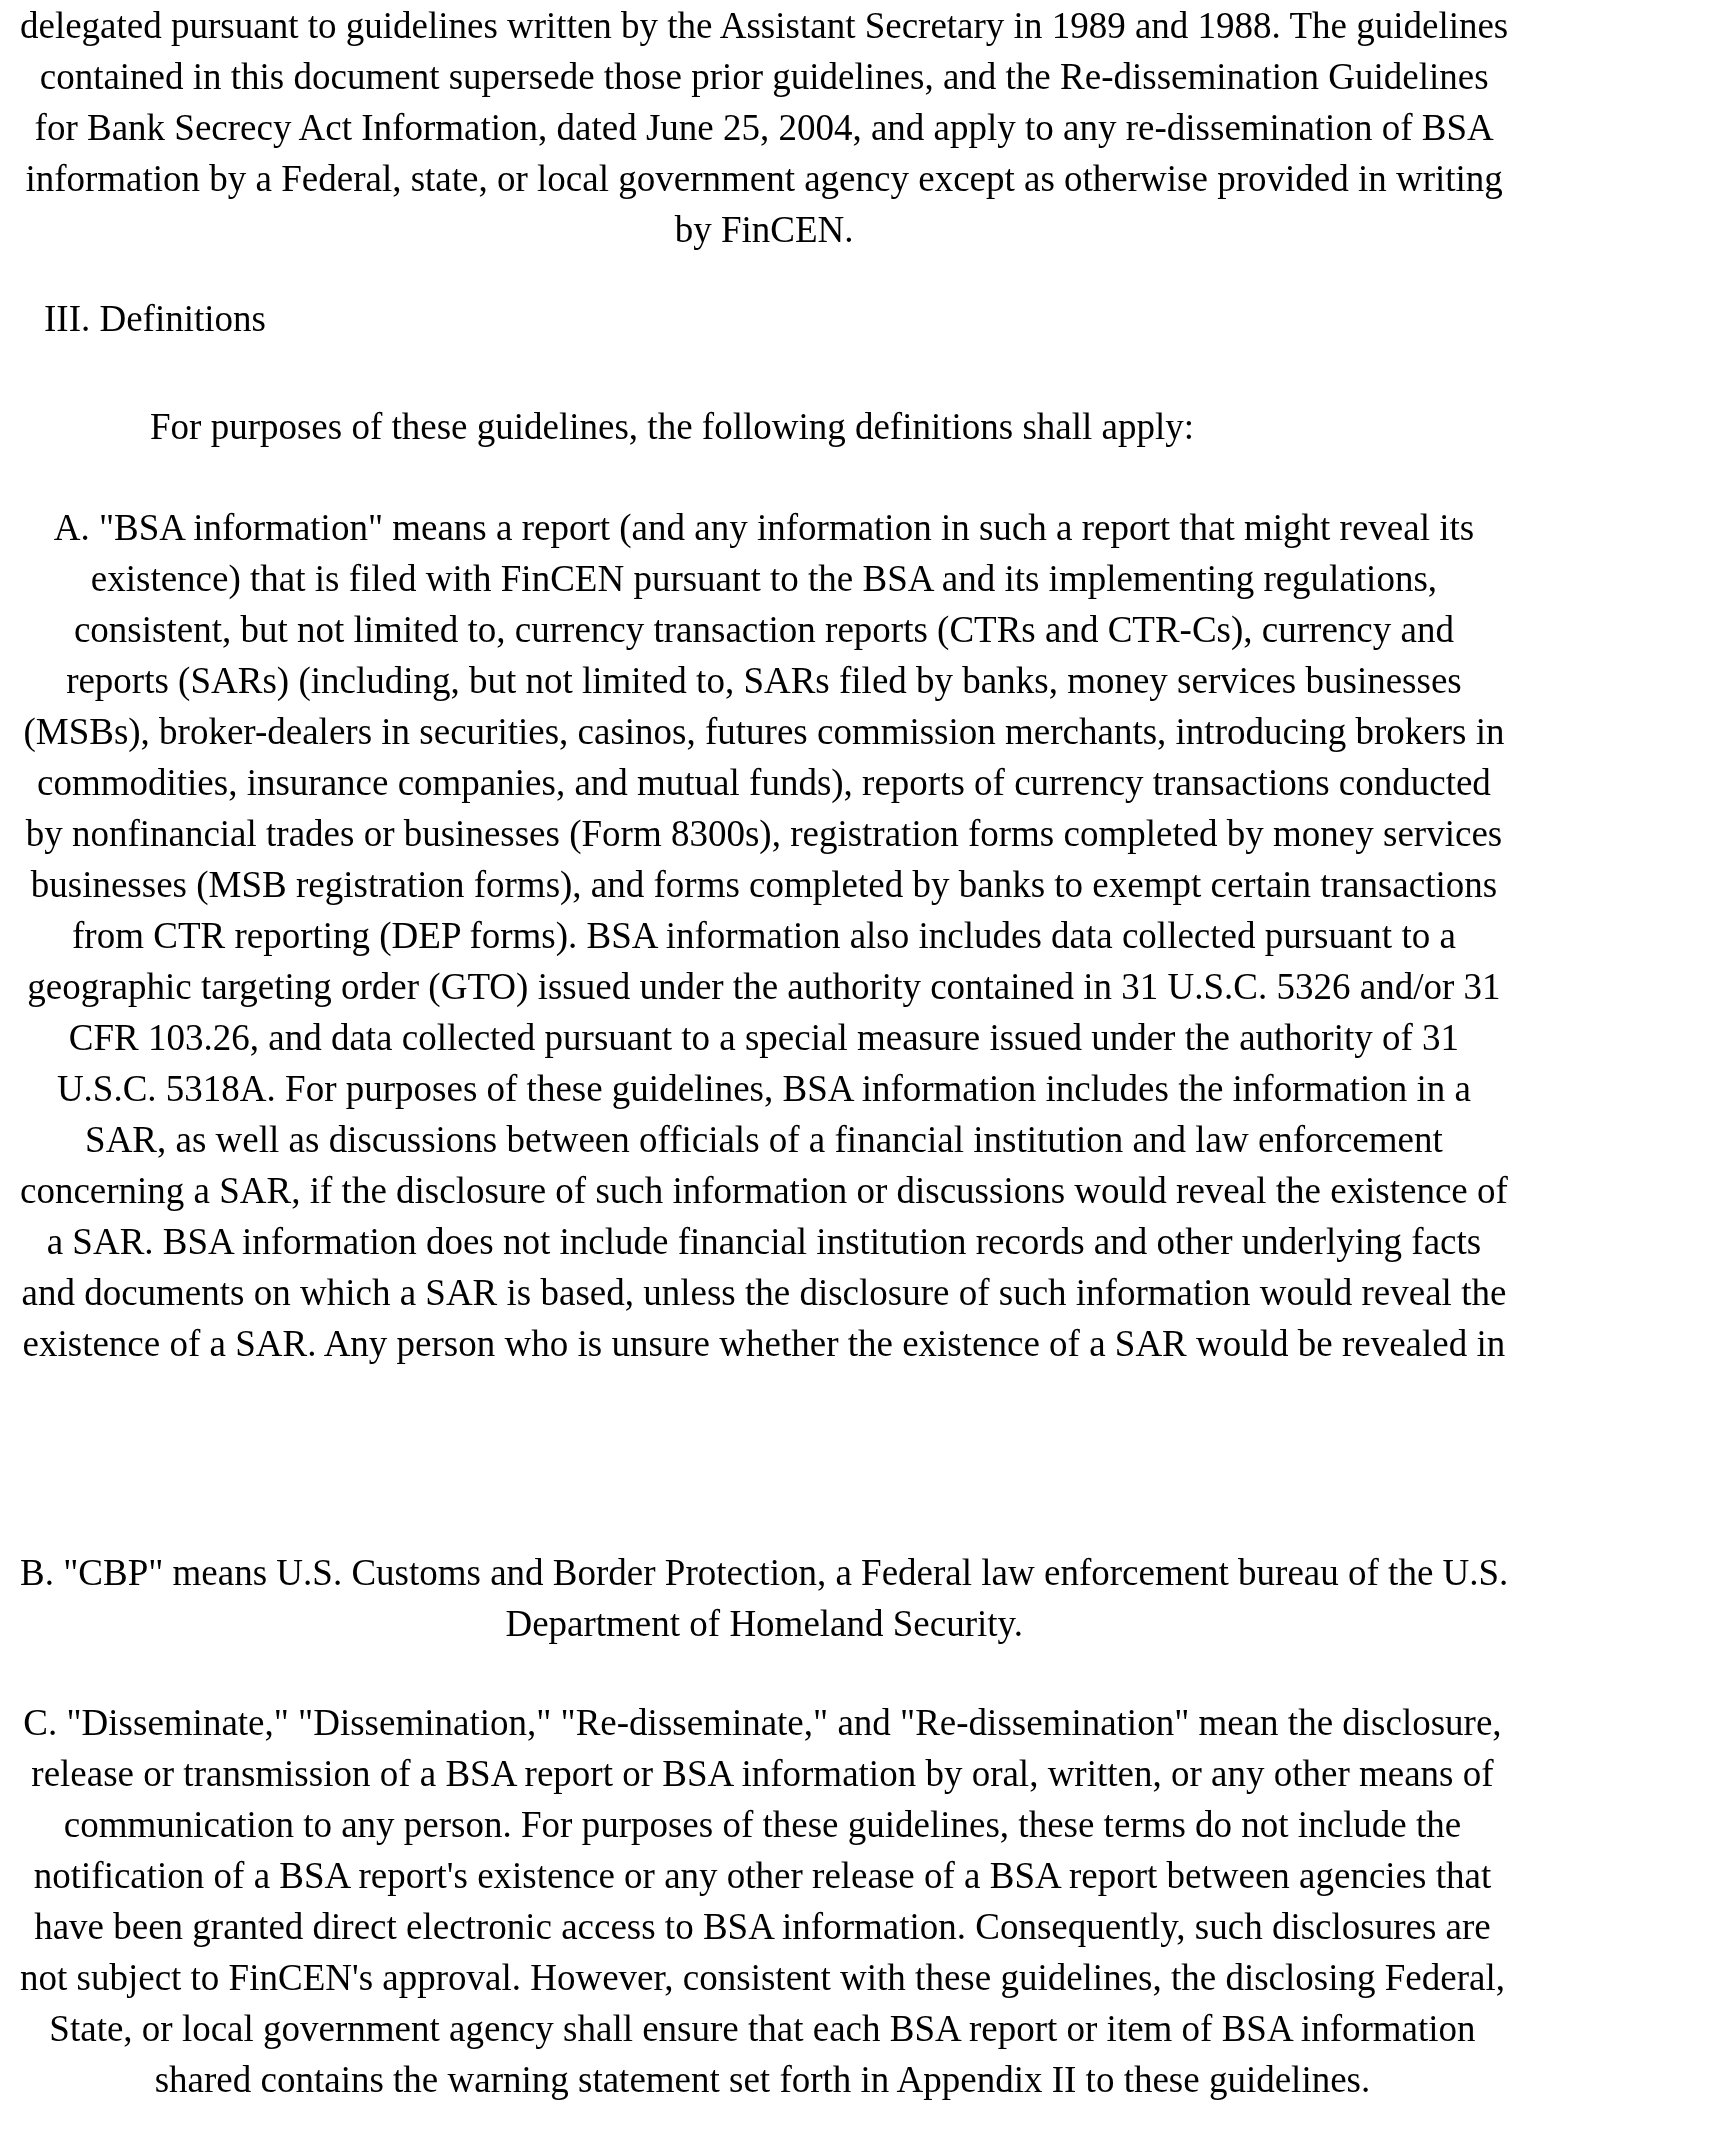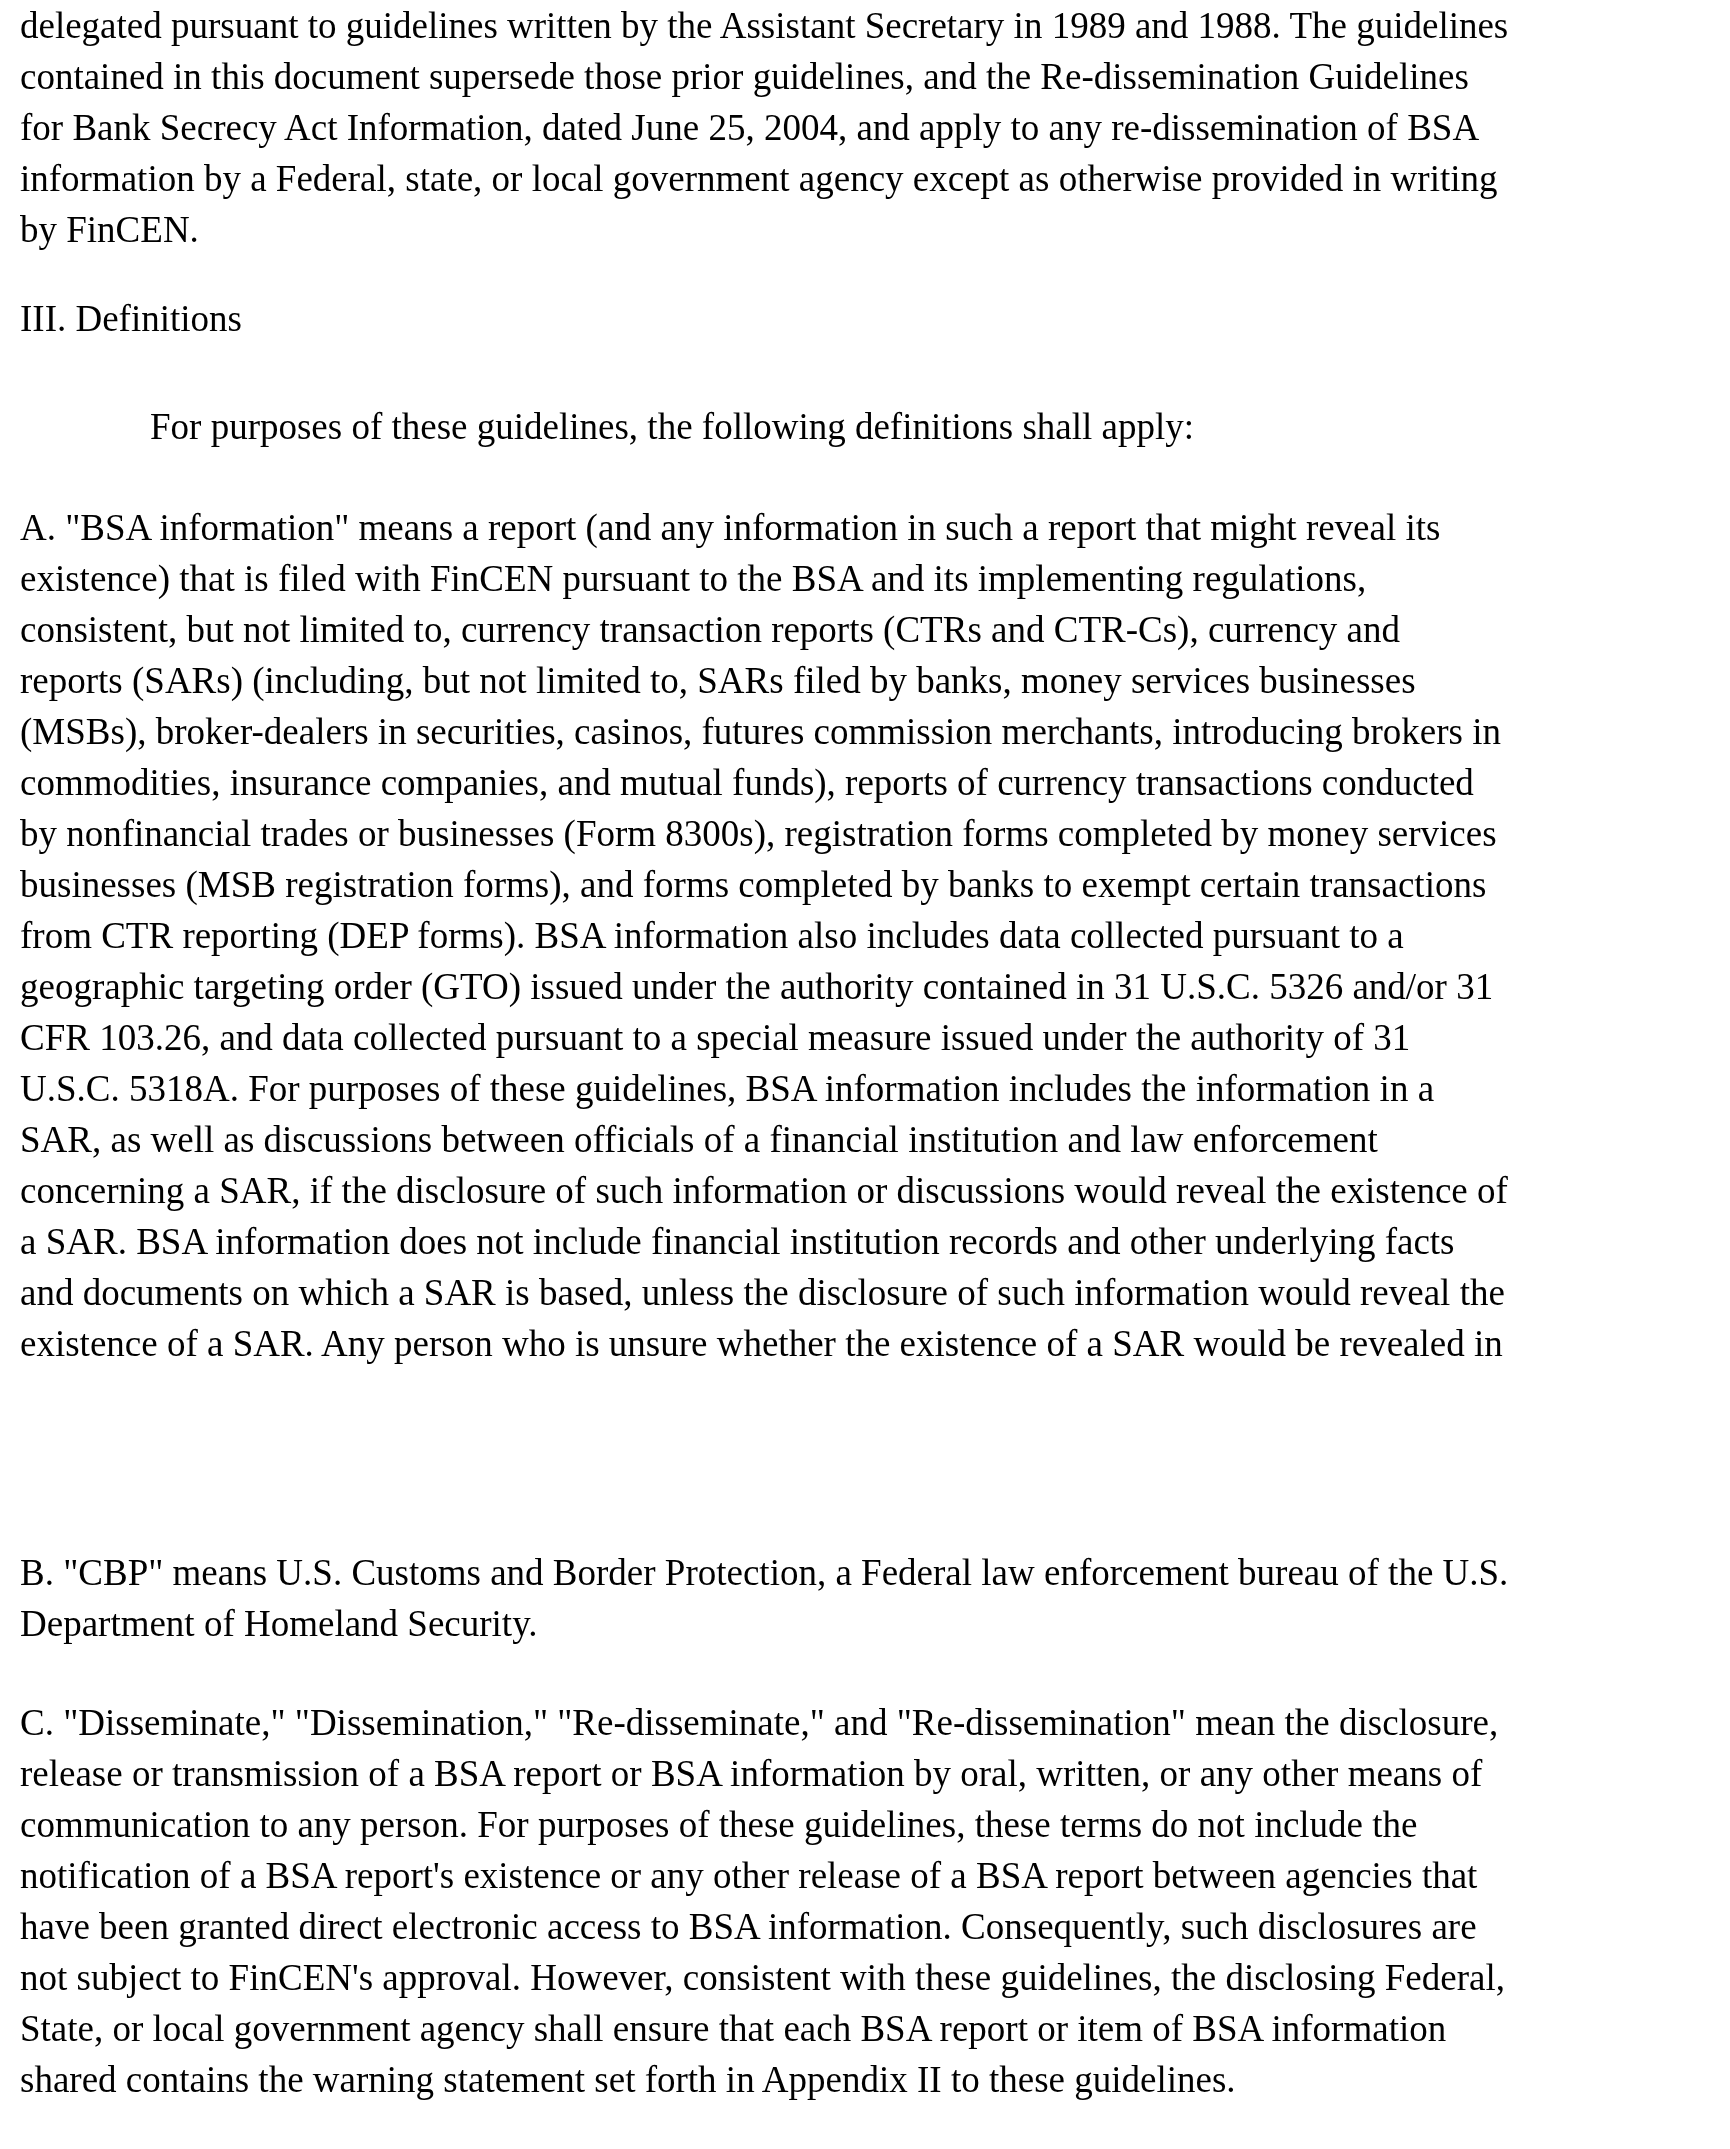--- a/index.html
+++ b/index.html
@@ -13,29 +13,30 @@
       position: relative;
       overflow: hidden;
       color: #000000;
       font-family: "Liberation Serif", "DejaVu Serif", serif;
       font-size: 37px;
     }
     .block {
       position: absolute;
       left: 20px;
       margin: 0;
+      text-align: center;
     }
     .line {
       display: block;
       white-space: nowrap;
       height: 51px;
       line-height: 51px;
     }
     #p-intro-block { top: 0px; }
-    #heading-block { top: 293px; }
+    #heading-block { top: 293px; margin-left: 24px; }
     #lead-block { top: 401px; left: 150px; }
     #def-a-block { top: 502px; }
     #def-b-block { top: 1547px; }
     #def-c-block { top: 1697px; }
     #def-c-block .line { height: 51px; line-height: 51px; }
   </style>
 </head>
 <body>
 
 <div id="p-intro-block" class="block">

